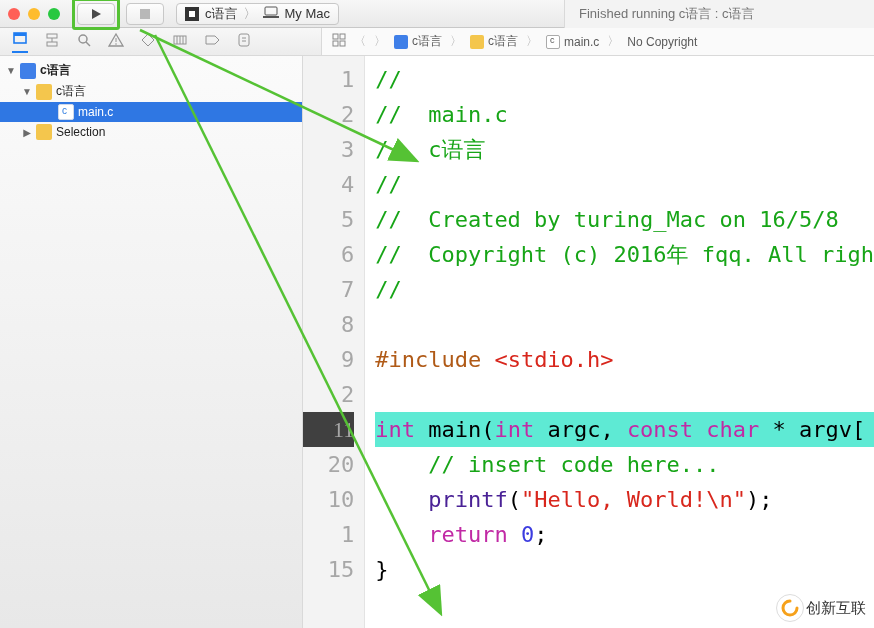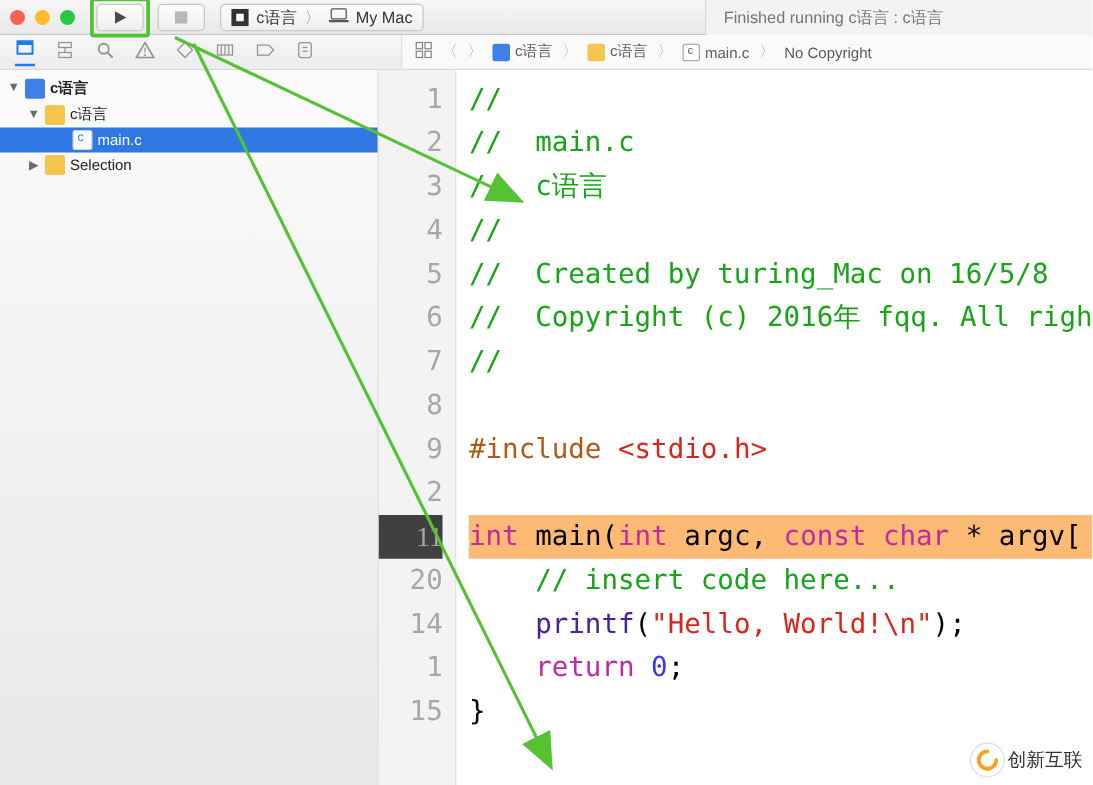--- a/index.html
+++ b/index.html
@@ -49,21 +49,21 @@
   .ficon.cfile::after{content:"c";position:absolute;left:3px;top:0;font-size:10px;color:#2f7de0;}
   .node .sub{ color:#6a6a6a; font-size:11px; margin-left:20px;}
 
   
   .editor{ flex:1; display:flex; font-family:Menlo,Consolas,monospace; font-size:22px; line-height:35px; }
   .gutter{ width:62px; background:#f3f3f3; border-right:1px solid #e3e3e3; text-align:right; color:#a7a7a7; padding:6px 10px 0 0; position:relative;}
   .gutter .ln{height:35px;}
   .gutter .hl{ background:#404040;font-family:Liberation Serif, serif; }
   .code{ flex:1; padding:6px 0 0 10px; white-space:pre; color:#000; position:relative;}
   .code .row{height:35px;}
-  .code .hl-row{background:#fdba74;}
+  .code .hl-row{background:#5eead4;}
   .cmt{color:#17a517;}
   .pre{color:#b05a17;}
   .ang{color:#d8261c;}
   .kw{color:#c12aa5;}
   .fn{color:#4a2296;}
   .str{color:#d8261c;}
   .num{color:#3b3be0;}
 
   
   .overlay{position:absolute; left:0; top:0; width:874px; height:628px; pointer-events:none;}
@@ -214,21 +214,21 @@
         <div class="ln">3</div>
         <div class="ln">4</div>
         <div class="ln">5</div>
         <div class="ln">6</div>
         <div class="ln">7</div>
         <div class="ln">8</div>
         <div class="ln">9</div>
         <div class="ln">2</div>
         <div class="ln hl">11</div>
         <div class="ln">20</div>
-        <div class="ln">14</div>
+        <div class="ln">10</div>
         <div class="ln">1</div>
         <div class="ln">15</div>
       </div>
     <div class="code" id="code"><div class="row"><span class="cmt">//</span></div><div class="row"><span class="cmt">//  main.c</span></div><div class="row"><span class="cmt">//  c语言</span></div><div class="row"><span class="cmt">//</span></div><div class="row"><span class="cmt">//  Created by turing_Mac on 16/5/8</span></div><div class="row"><span class="cmt">//  Copyright (c) 2016年 fqq. All righ</span></div><div class="row"><span class="cmt">//</span></div><div class="row">&nbsp;</div><div class="row"><span class="pre">#include </span><span class="ang">&lt;stdio.h&gt;</span></div><div class="row">&nbsp;</div><div class="row hl-row"><span class="kw">int</span><span> main(</span><span class="kw">int</span><span> argc, </span><span class="kw">const</span><span> </span><span class="kw">char</span><span> * argv[</span></div><div class="row"><span>    </span><span class="cmt">// insert code here...</span></div><div class="row"><span>    </span><span class="fn">printf</span><span>(</span><span class="str">"Hello, World!\n"</span><span>);</span></div><div class="row"><span>    </span><span class="kw">return</span><span> </span><span class="num">0</span><span>;</span></div><div class="row"><span>}</span></div></div>
   </div>
 </div>
 
 <svg class="overlay">
   <defs>
     <marker id="ah" markerWidth="12" markerHeight="12" refX="10" refY="5" orient="auto">

